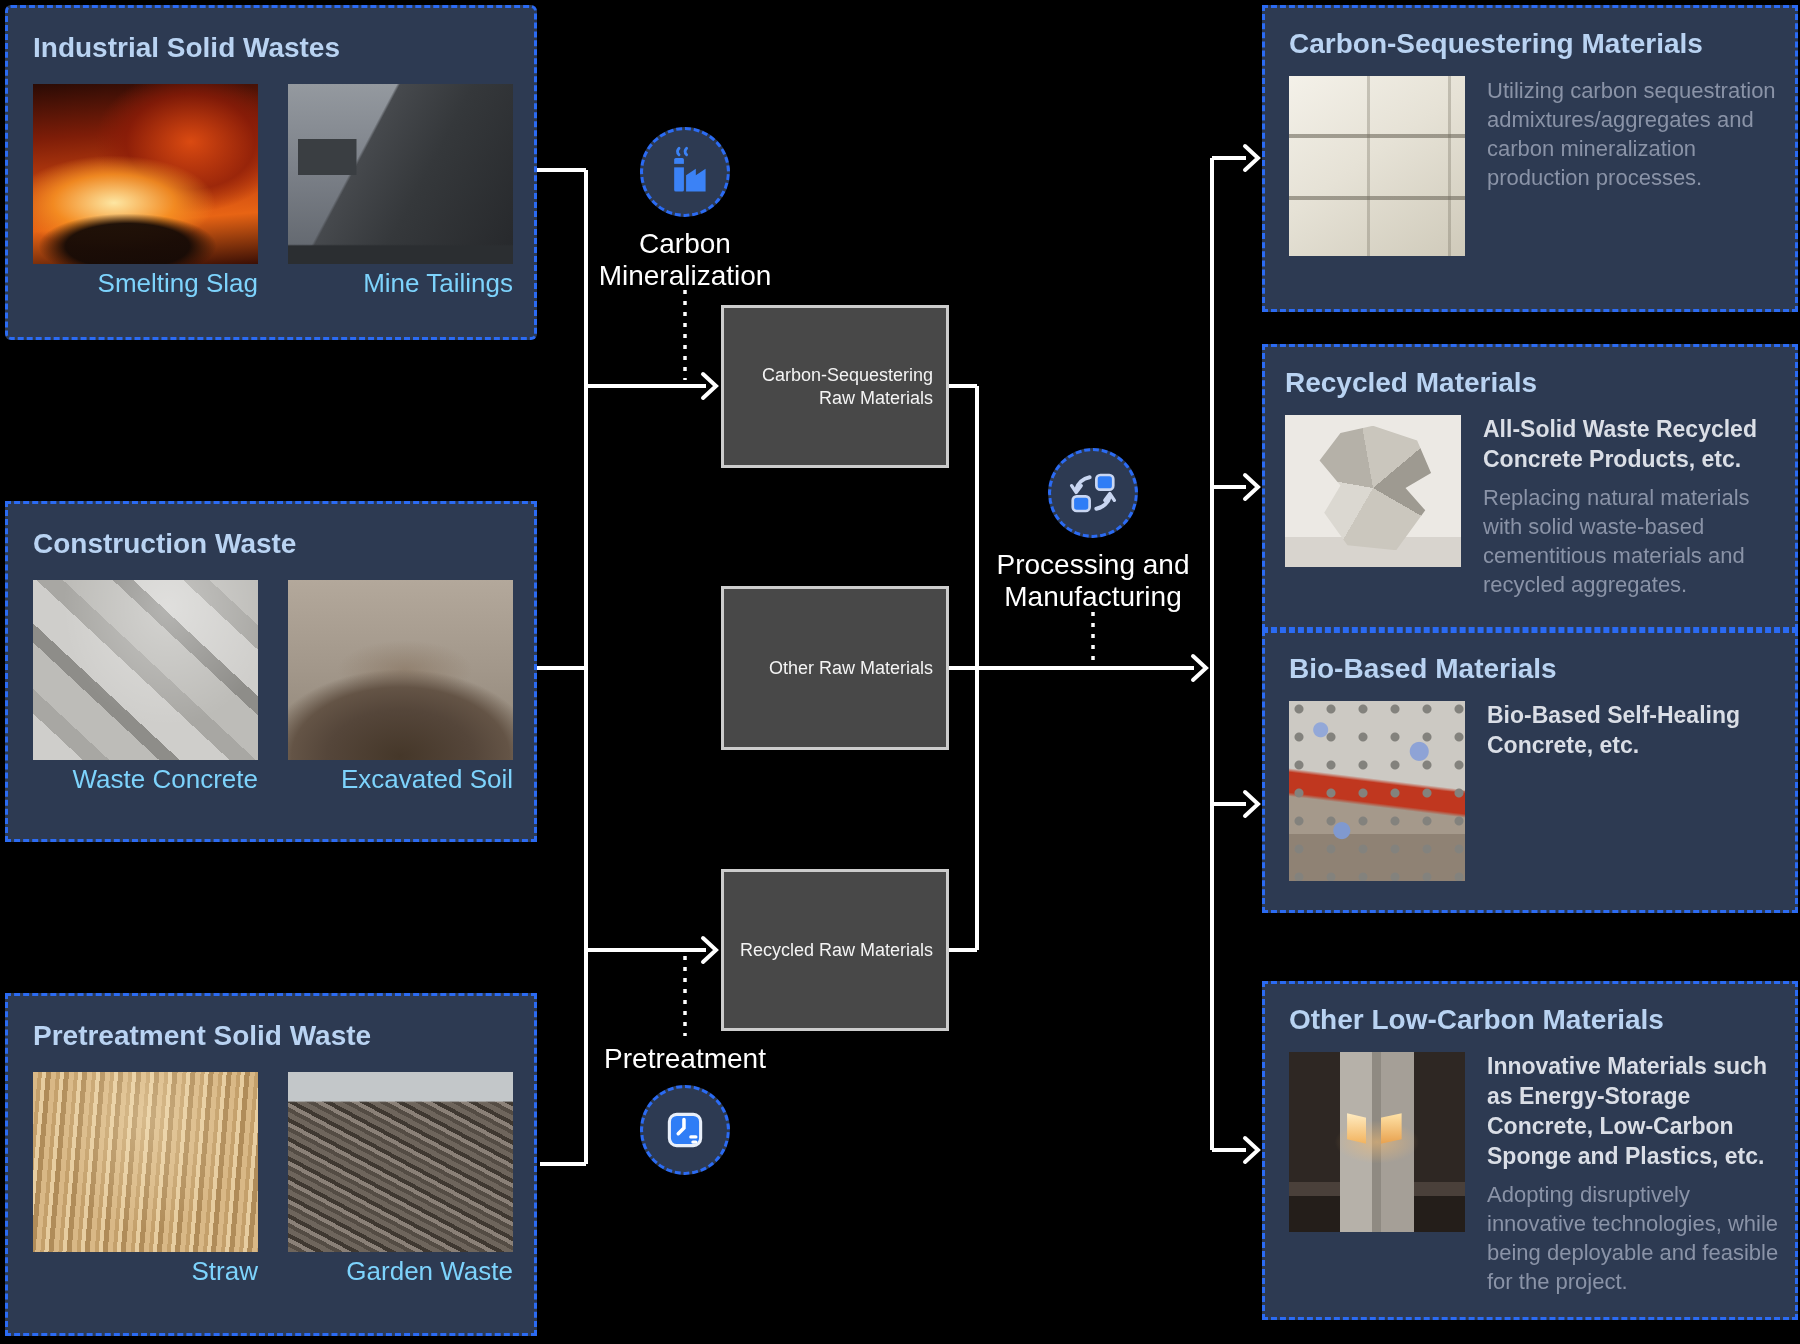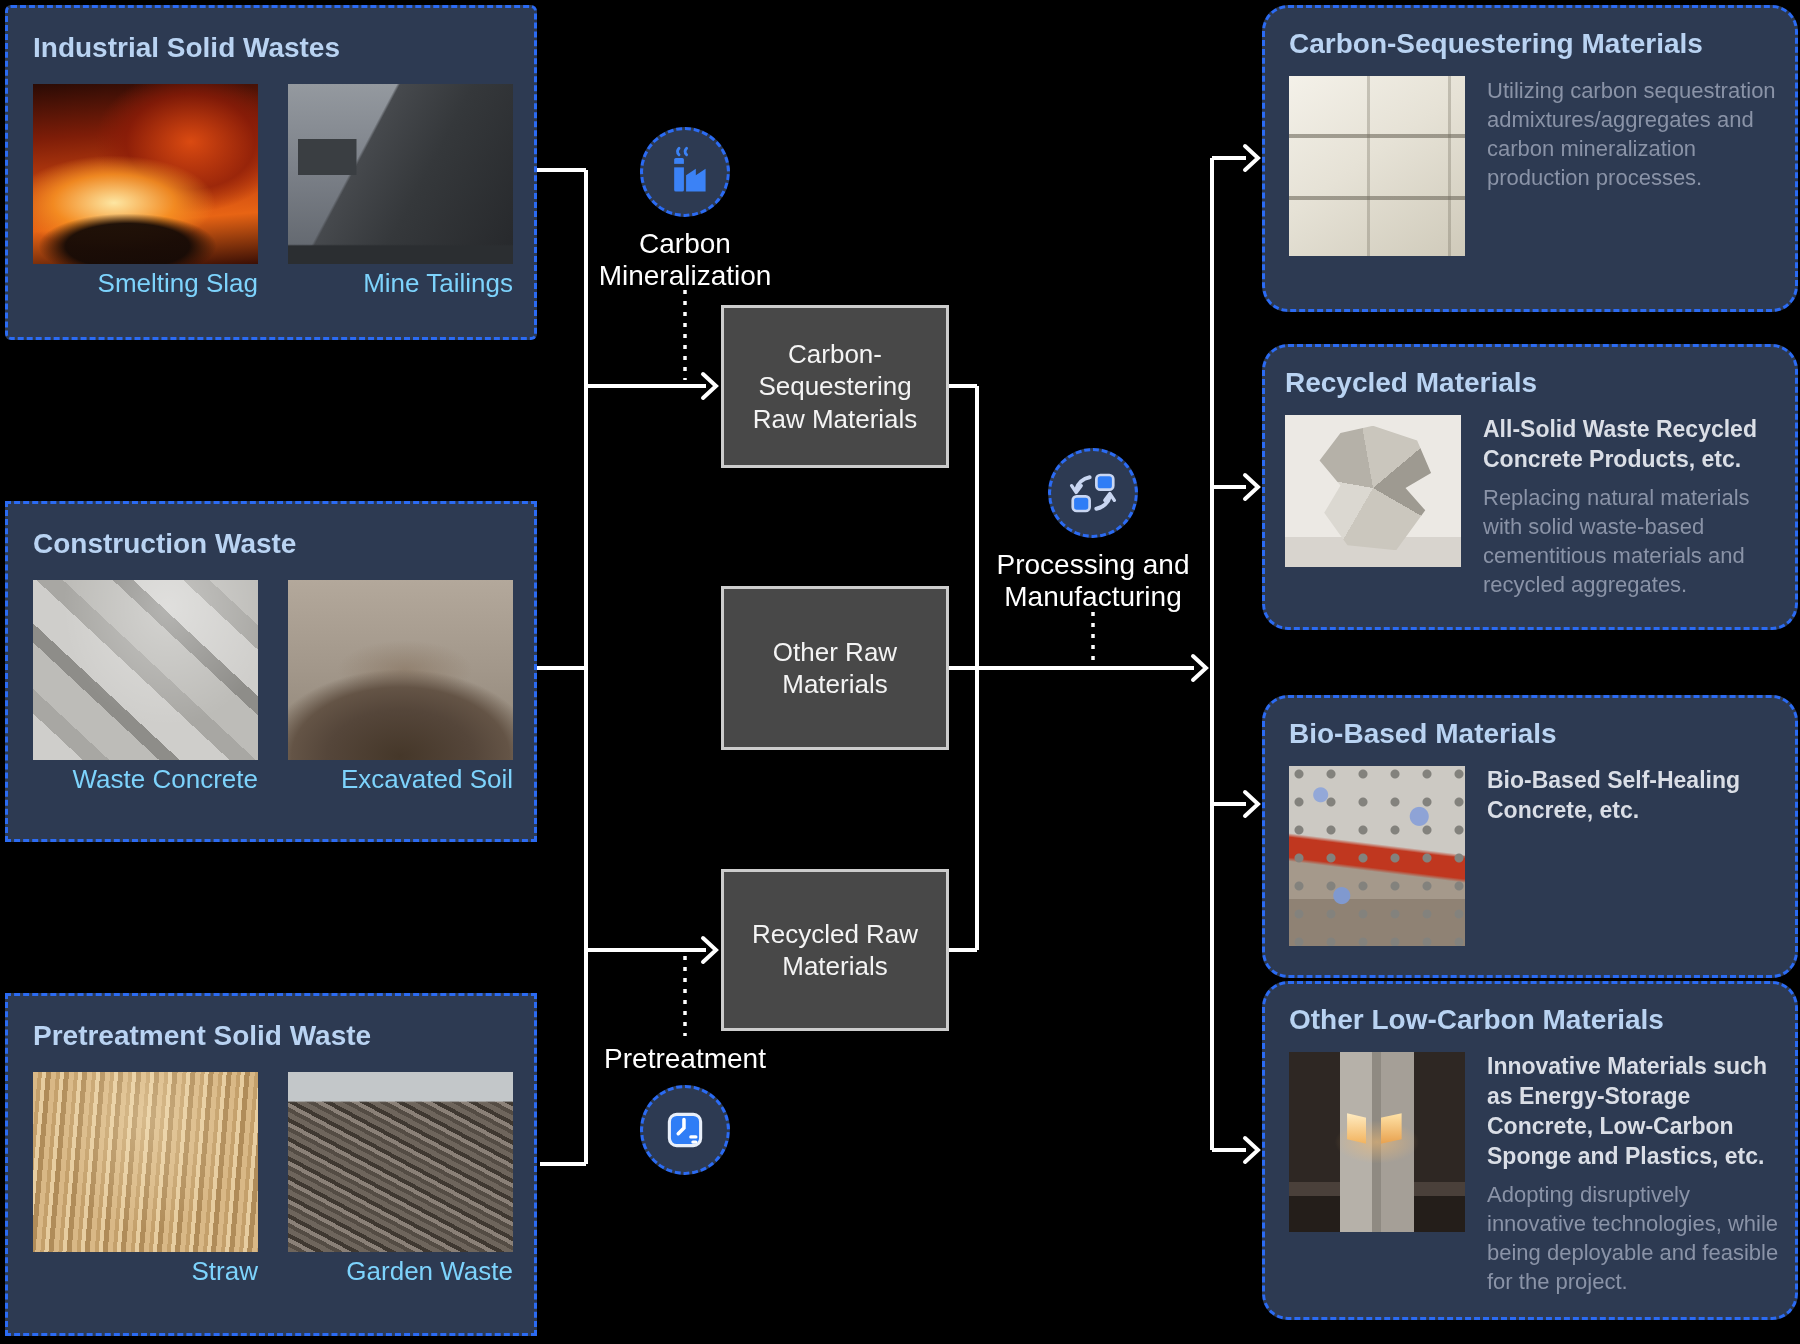--- a/index.html
+++ b/index.html
@@ -12,41 +12,41 @@
   #left-1{top:501px;height:341px;}
   #left-2{top:993px;height:343px;}
   .waste-title{font-size:28px;font-weight:bold;color:#b9d3f2;margin:0 0 20px 0;}
   .thumb-row{display:flex;gap:30px;}
   .thumb{width:225px;}
   .thumb-img{width:225px;height:180px;}
   .thumb-label{margin-top:4px;text-align:right;font-size:26px;color:#7dd3fc;}
   
   .mid-box{position:absolute;left:721px;width:228px;background:#484848;border:3px solid #cccccc;
            box-sizing:border-box;display:flex;align-items:center;justify-content:center;
-           text-align:center;color:#f4f4f4;font-size:26px;line-height:1.25;}
+           text-align:right;color:#f4f4f4;font-size:18px;line-height:1.25;}
   #mid-0{top:305px;height:163px;}
   #mid-1{top:586px;height:164px;}
   #mid-2{top:869px;height:162px;}
   .mid-box span{display:inline-block;width:196px;}
   
   .process-node{position:absolute;display:flex;flex-direction:column;align-items:center;}
   .node-circle{width:90px;height:90px;border-radius:50%;background:#2d3a52;border:3px dashed #2b6bf3;
                box-sizing:border-box;display:flex;align-items:center;justify-content:center;flex:0 0 auto;}
   .node-label{color:#ffffff;font-size:28px;text-align:center;line-height:1.15;}
   #node-carbmin{left:585px;top:127px;width:200px;}
   #node-carbmin .node-label{margin-top:11px;}
   #node-processing{left:983px;top:448px;width:220px;}
   #node-processing .node-label{margin-top:11px;}
   #node-pretreat{left:585px;top:1043px;width:200px;}
   #node-pretreat .node-label{margin-bottom:10px;}
   
-  .right-card{left:1262px;width:536px;padding:20px 0 0 24px;border-radius:26px;}
+  .right-card{left:1262px;width:536px;padding:20px 0 0 24px;}
   #right-0{top:5px;height:307px;}
   #right-1{top:344px;height:286px;padding-left:20px;}
-  #right-2{top:695px;height:283px;}
+  #right-2{top:630px;height:283px;}
   #right-3{top:981px;height:339px;}
   .right-title{font-size:28px;font-weight:bold;color:#b9d3f2;margin:0 0 16px 0;}
   .right-row{display:flex;gap:22px;}
   .right-img{width:176px;flex:0 0 176px;height:180px;}
   #right-1 .right-img{height:152px;}
   .right-text{width:302px;}
   .right-heading{font-size:23px;font-weight:bold;color:#dadee6;line-height:1.3;margin:0 0 8px 0;}
   .right-desc{font-size:22px;color:#8a93a7;line-height:1.32;margin:0;}
   
   .flow-layer{position:absolute;left:0;top:0;pointer-events:none;}

